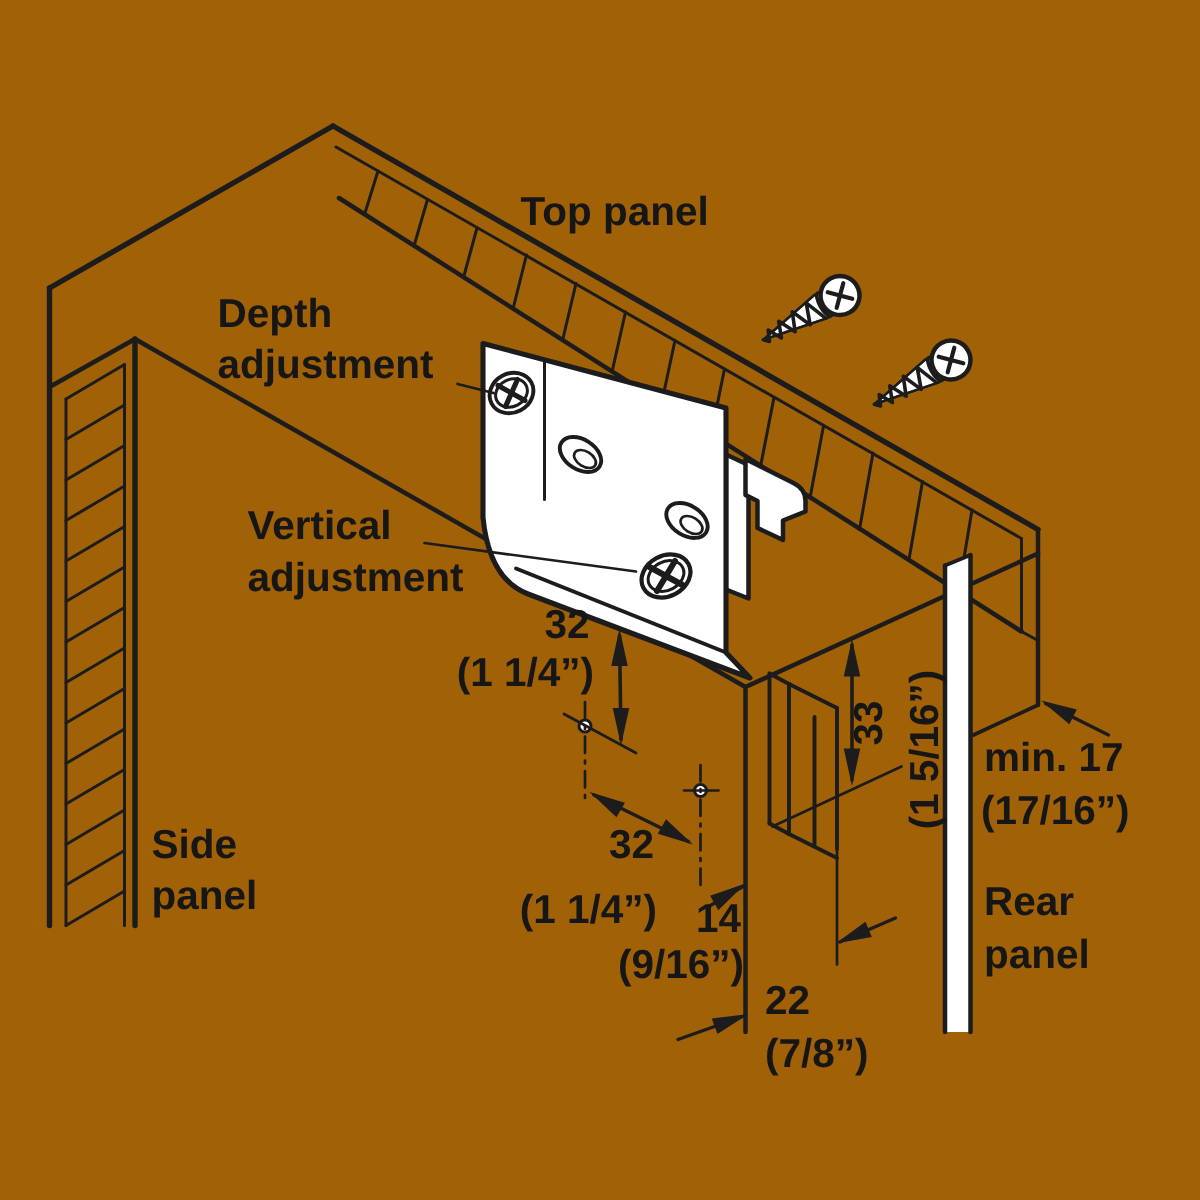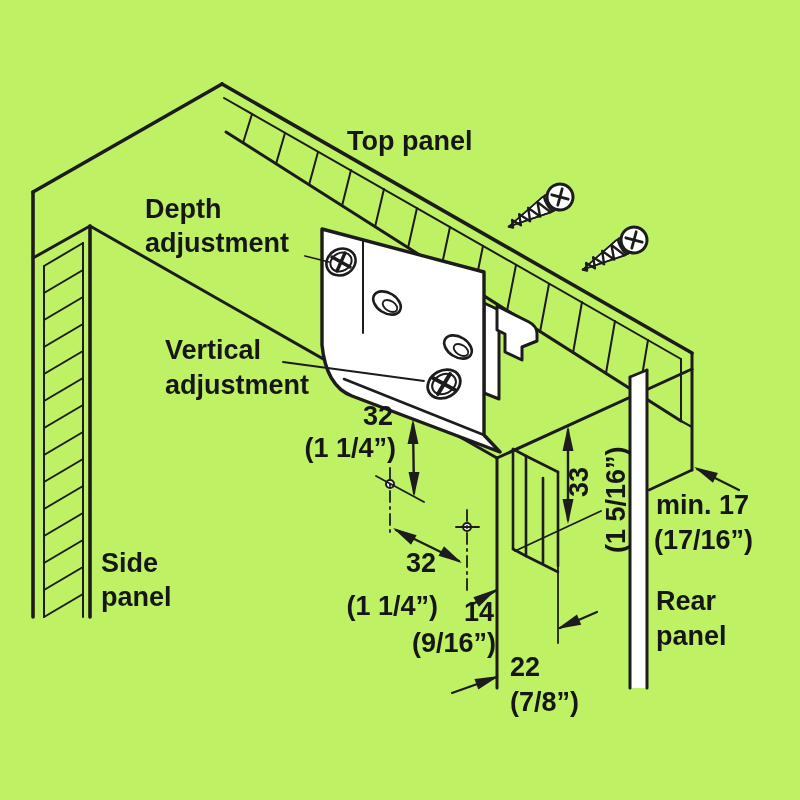--- a/index.html
+++ b/index.html
@@ -1,16 +1,16 @@
 <!DOCTYPE html>
 <html><head>
 <meta charset="utf-8">
 <style>
   html,body{margin:0;padding:0;background:#fff;}
-  .stage{position:relative;width:800px;height:800px;background:#bef264;overflow:hidden;}
+  .stage{position:relative;width:800px;height:800px;background:#a16207;overflow:hidden;}
   svg text{
     font-family:"Liberation Sans","DejaVu Sans",sans-serif;
     font-weight:bold;
     font-size:27px;
     fill:#161616;
   }
   svg .ln{stroke:#1c1c1c;fill:none;}
   svg .fillw{fill:#ffffff;stroke:#1c1c1c;}
   svg .blk{fill:#1c1c1c;stroke:none;}
 </style>

